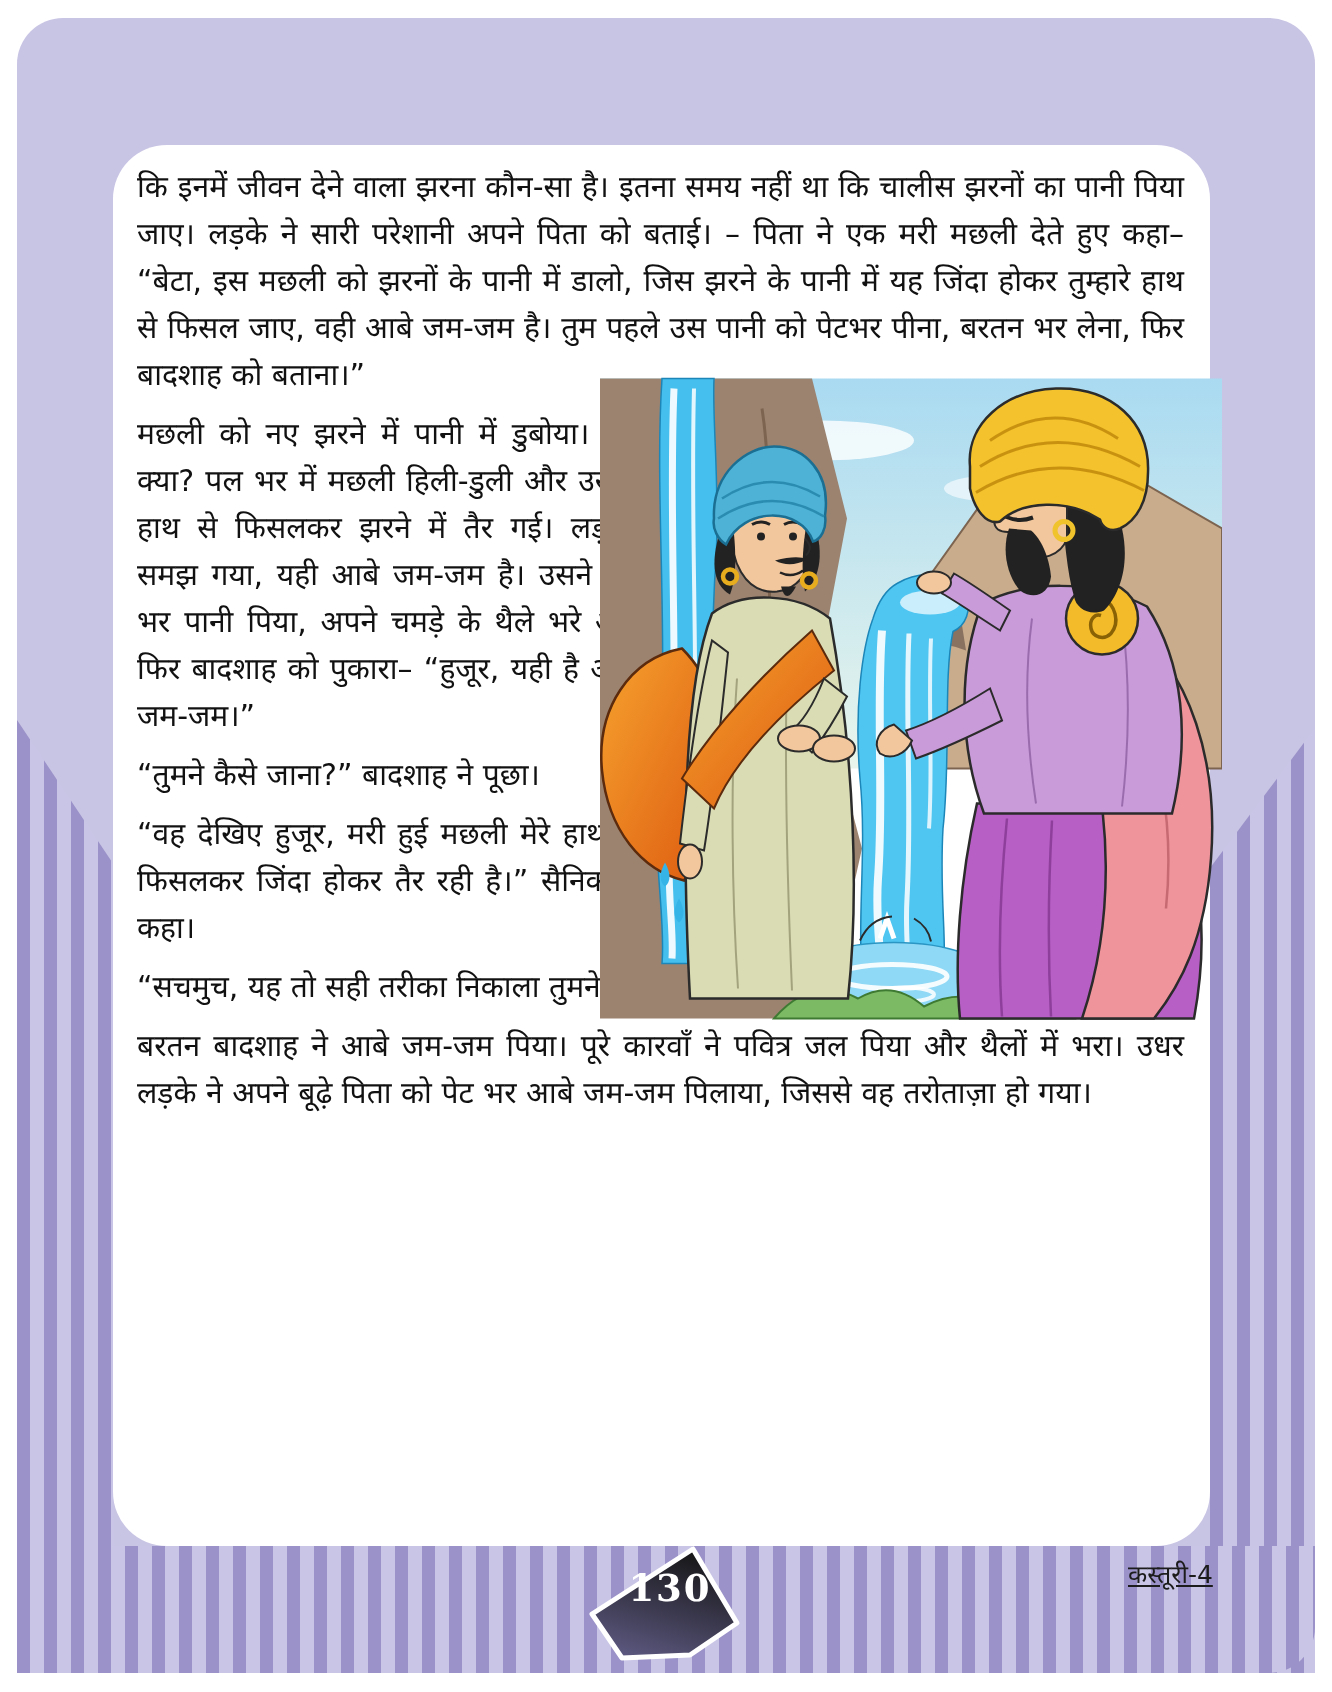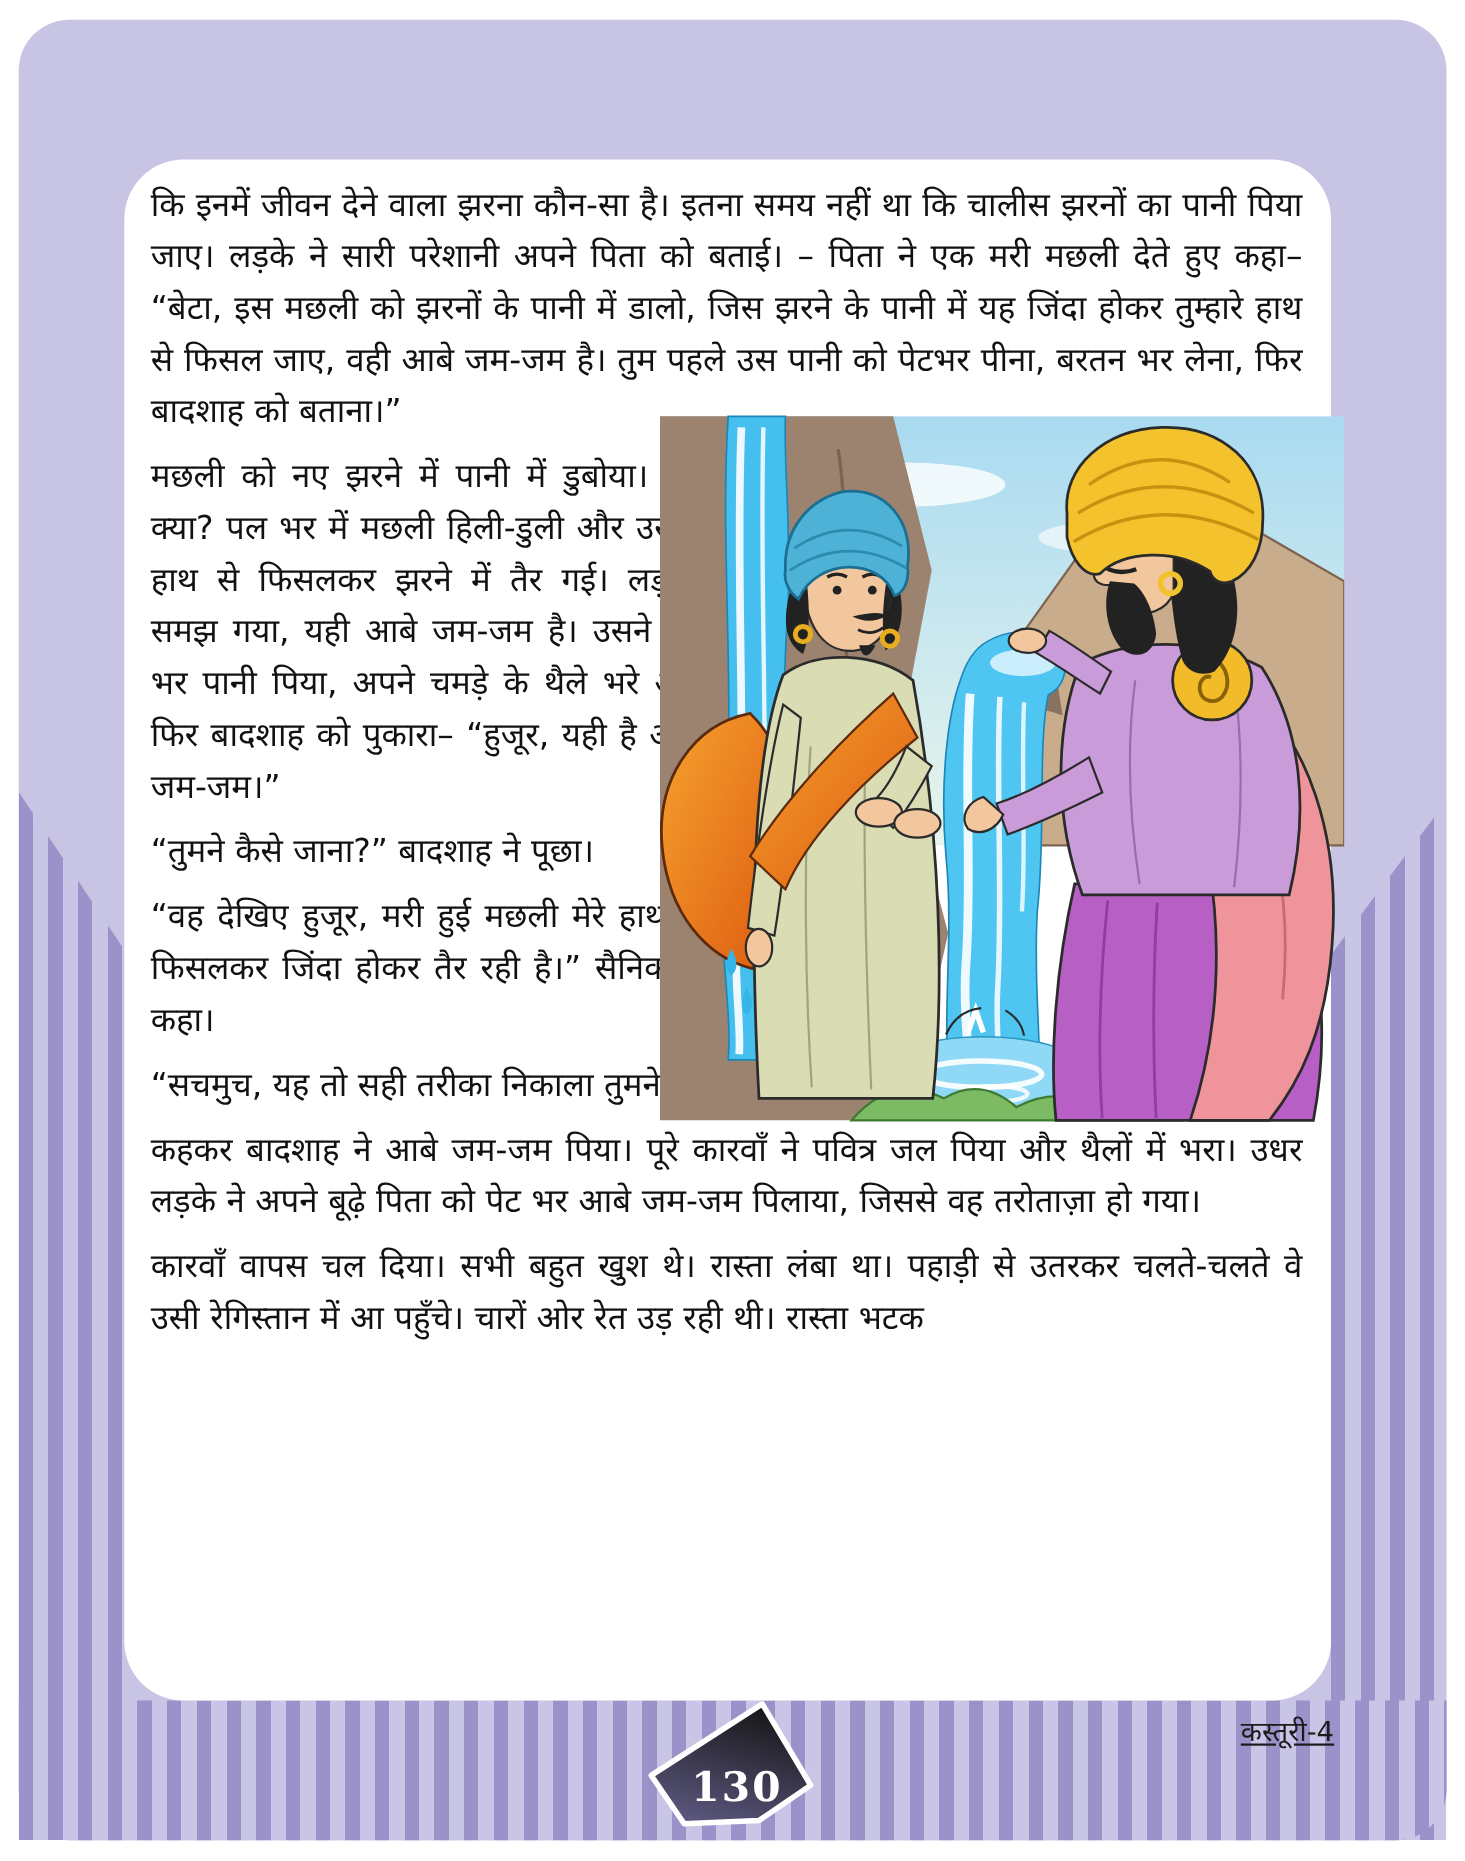--- a/index.html
+++ b/index.html
@@ -28,21 +28,21 @@
   .text-flow{padding:18px 26px 0 24px;font-size:30px;line-height:47px;
     color:var(--ink);text-align:justify;}
   .para{margin:0 0 12px 0;}
   .illus-float{float:right;width:528px;height:595px;margin:0 0 10px 18px;
     position:relative;}
   .illus-float svg{position:absolute;top:-34px;right:-38px;width:660px;height:645px;}
   .plaque{position:absolute;left:578px;top:1536px;width:172px;height:132px;}
   .plaque svg{position:absolute;left:0;top:0;}
   .plaque .num{position:absolute;left:44px;top:30px;width:96px;text-align:center;
     font-family:"DejaVu Serif","Liberation Serif",serif;font-weight:bold;
-    font-size:37px;color:#ffffff;letter-spacing:2px;margin-top:36px;}
+    font-size:37px;color:#ffffff;letter-spacing:2px;}
   .book-label{position:absolute;left:1128px;top:1556px;font-size:25px;
     color:#1c1c1c;white-space:nowrap;text-decoration:underline;}
 </style>
 </head>
 <body>
 
 <div class="page">
 
   <div class="bg-panel"></div>
   <div class="stripes stripes-left"></div>
@@ -161,22 +161,21 @@
 
           <path d="M103,484 C97,495 97,503 103,508 C109,503 109,495 103,484 Z" fill="#35b4e8"></path>
           <path d="M117,520 C111,531 111,539 117,544 C123,539 123,531 117,520 Z" fill="#35b4e8"></path>
         </svg>
       </div>
 
       <p class="para">मछली को नए झरने में पानी में डुबोया। यह क्या? पल भर में मछली हिली-डुली और उसके हाथ से फिसलकर झरने में तैर गई। लड़का समझ गया, यही आबे जम-जम है। उसने पेट भर पानी पिया, अपने चमड़े के थैले भरे और फिर बादशाह को पुकारा– “हुजूर, यही है आबे जम-जम।”</p>
       <p class="para">“तुमने कैसे जाना?” बादशाह ने पूछा।</p>
       <p class="para">“वह देखिए हुजूर, मरी हुई मछली मेरे हाथ से फिसलकर जिंदा होकर तैर रही है।” सैनिक ने कहा।</p>
       <p class="para">“सचमुच, यह तो सही तरीका निकाला तुमने।”</p>
-      <p class="para">कहकर बादशाह ने आबे जम-जम पिया। पूरे कारवाँ ने पवित्र जल पिया और थैलों में भरा। उधर लड़के ने अपने बूढ़े पिता को पेट भर आबे जम-जम पिलाया, जिससे वह तरोताज़ा हो गया।</p>
-      <p class="para">कारवाँ वापस चल दिया। सभी बहुत खुश थे। रास्ता लंबा था। पहाड़ी से उतरकर चलते-चलते वे उसी रेगिस्तान में आ पहुँचे। चारों ओर रेत उड़ रही थी। रास्ता भटक</p>
+      <p class="para">बरतन बादशाह ने आबे जम-जम पिया। पूरे कारवाँ ने पवित्र जल पिया और थैलों में भरा। उधर लड़के ने अपने बूढ़े पिता को पेट भर आबे जम-जम पिलाया, जिससे वह तरोताज़ा हो गया।</p>
     </div>
   </div>
 
   <div class="plaque">
     <svg width="172" height="132" viewBox="0 0 172 132">
       <defs>
         <linearGradient id="plq" x1="0.65" y1="0" x2="0.25" y2="1">
           <stop offset="0" stop-color="#161616"></stop>
           <stop offset="1" stop-color="#5c5880"></stop>
         </linearGradient>

